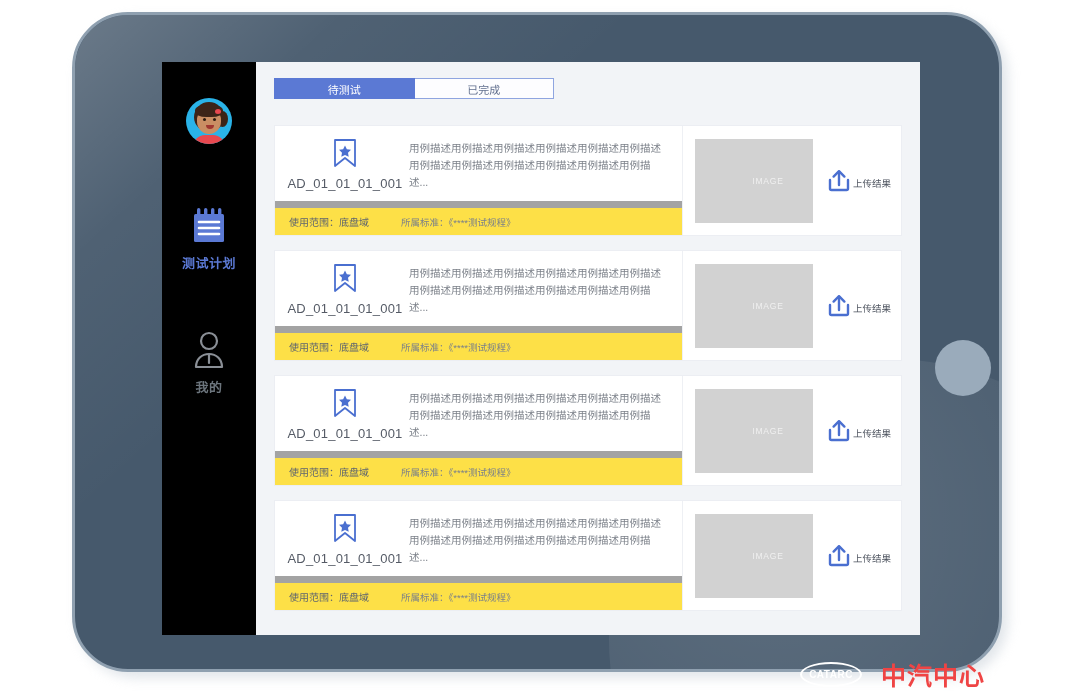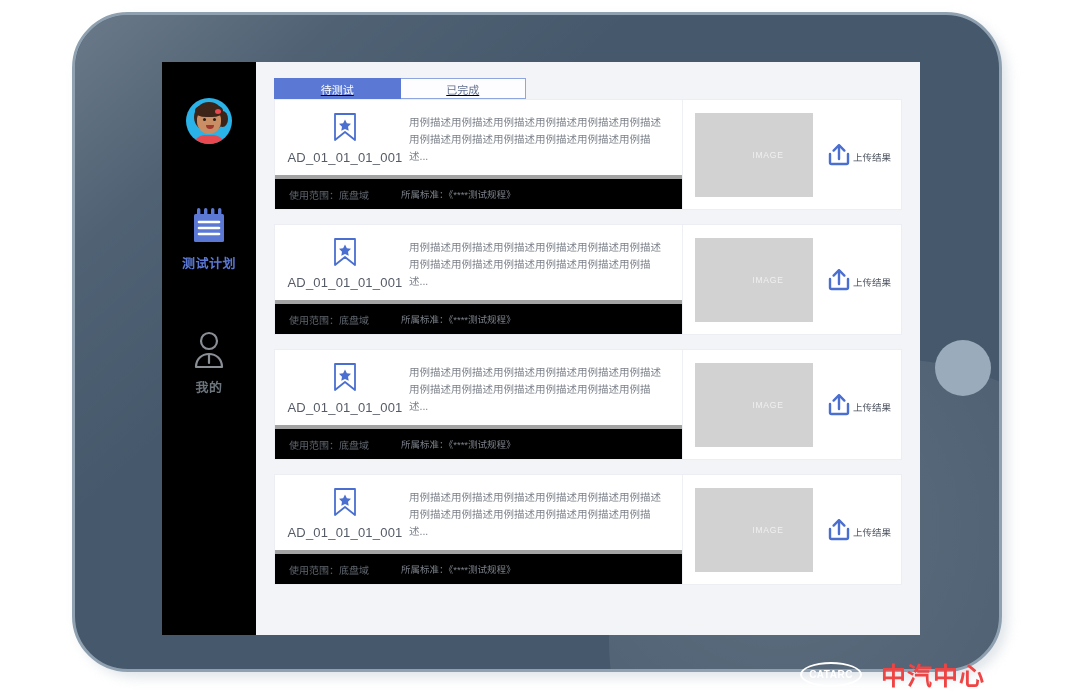--- a/index.html
+++ b/index.html
@@ -172,24 +172,23 @@
   .main {
     flex: 1;
     background: #f2f4f7;
     padding: 16px 18px 0 18px;
     overflow: hidden;
   }
 
   
   .tabs {
     display: flex;
-    width: 252px;
+    width: 280px;
     height: 21px;
-    margin-bottom: 0;
-    text-decoration: underline;
+    margin-bottom: 26px;
   }
   .tab {
     flex: 1;
     display: flex;
     align-items: center;
     justify-content: center;
     font-size: 11px;
     cursor: pointer;
     border: 1px solid #8fa5e0;
   }
@@ -249,22 +248,22 @@
     line-height: 17px;
     color: #7b8089;
     word-break: break-all;
   }
 
   .card-footer {
     display: flex;
     align-items: center;
     height: 34px;
     padding-left: 14px;
-    border-top: 4px solid #a3a3a3;
-    background: #000000;
+    border-top: 7px solid #a3a3a3;
+    background: #fde047;
   }
   .footer-field {
     font-size: 10px;
     color: #5f656e;
     white-space: nowrap;
   }
   .footer-field.scope { width: 112px; flex: 0 0 112px; }
   .footer-field.standard { color: #7b8089; font-size: 9.5px; }
 
   

